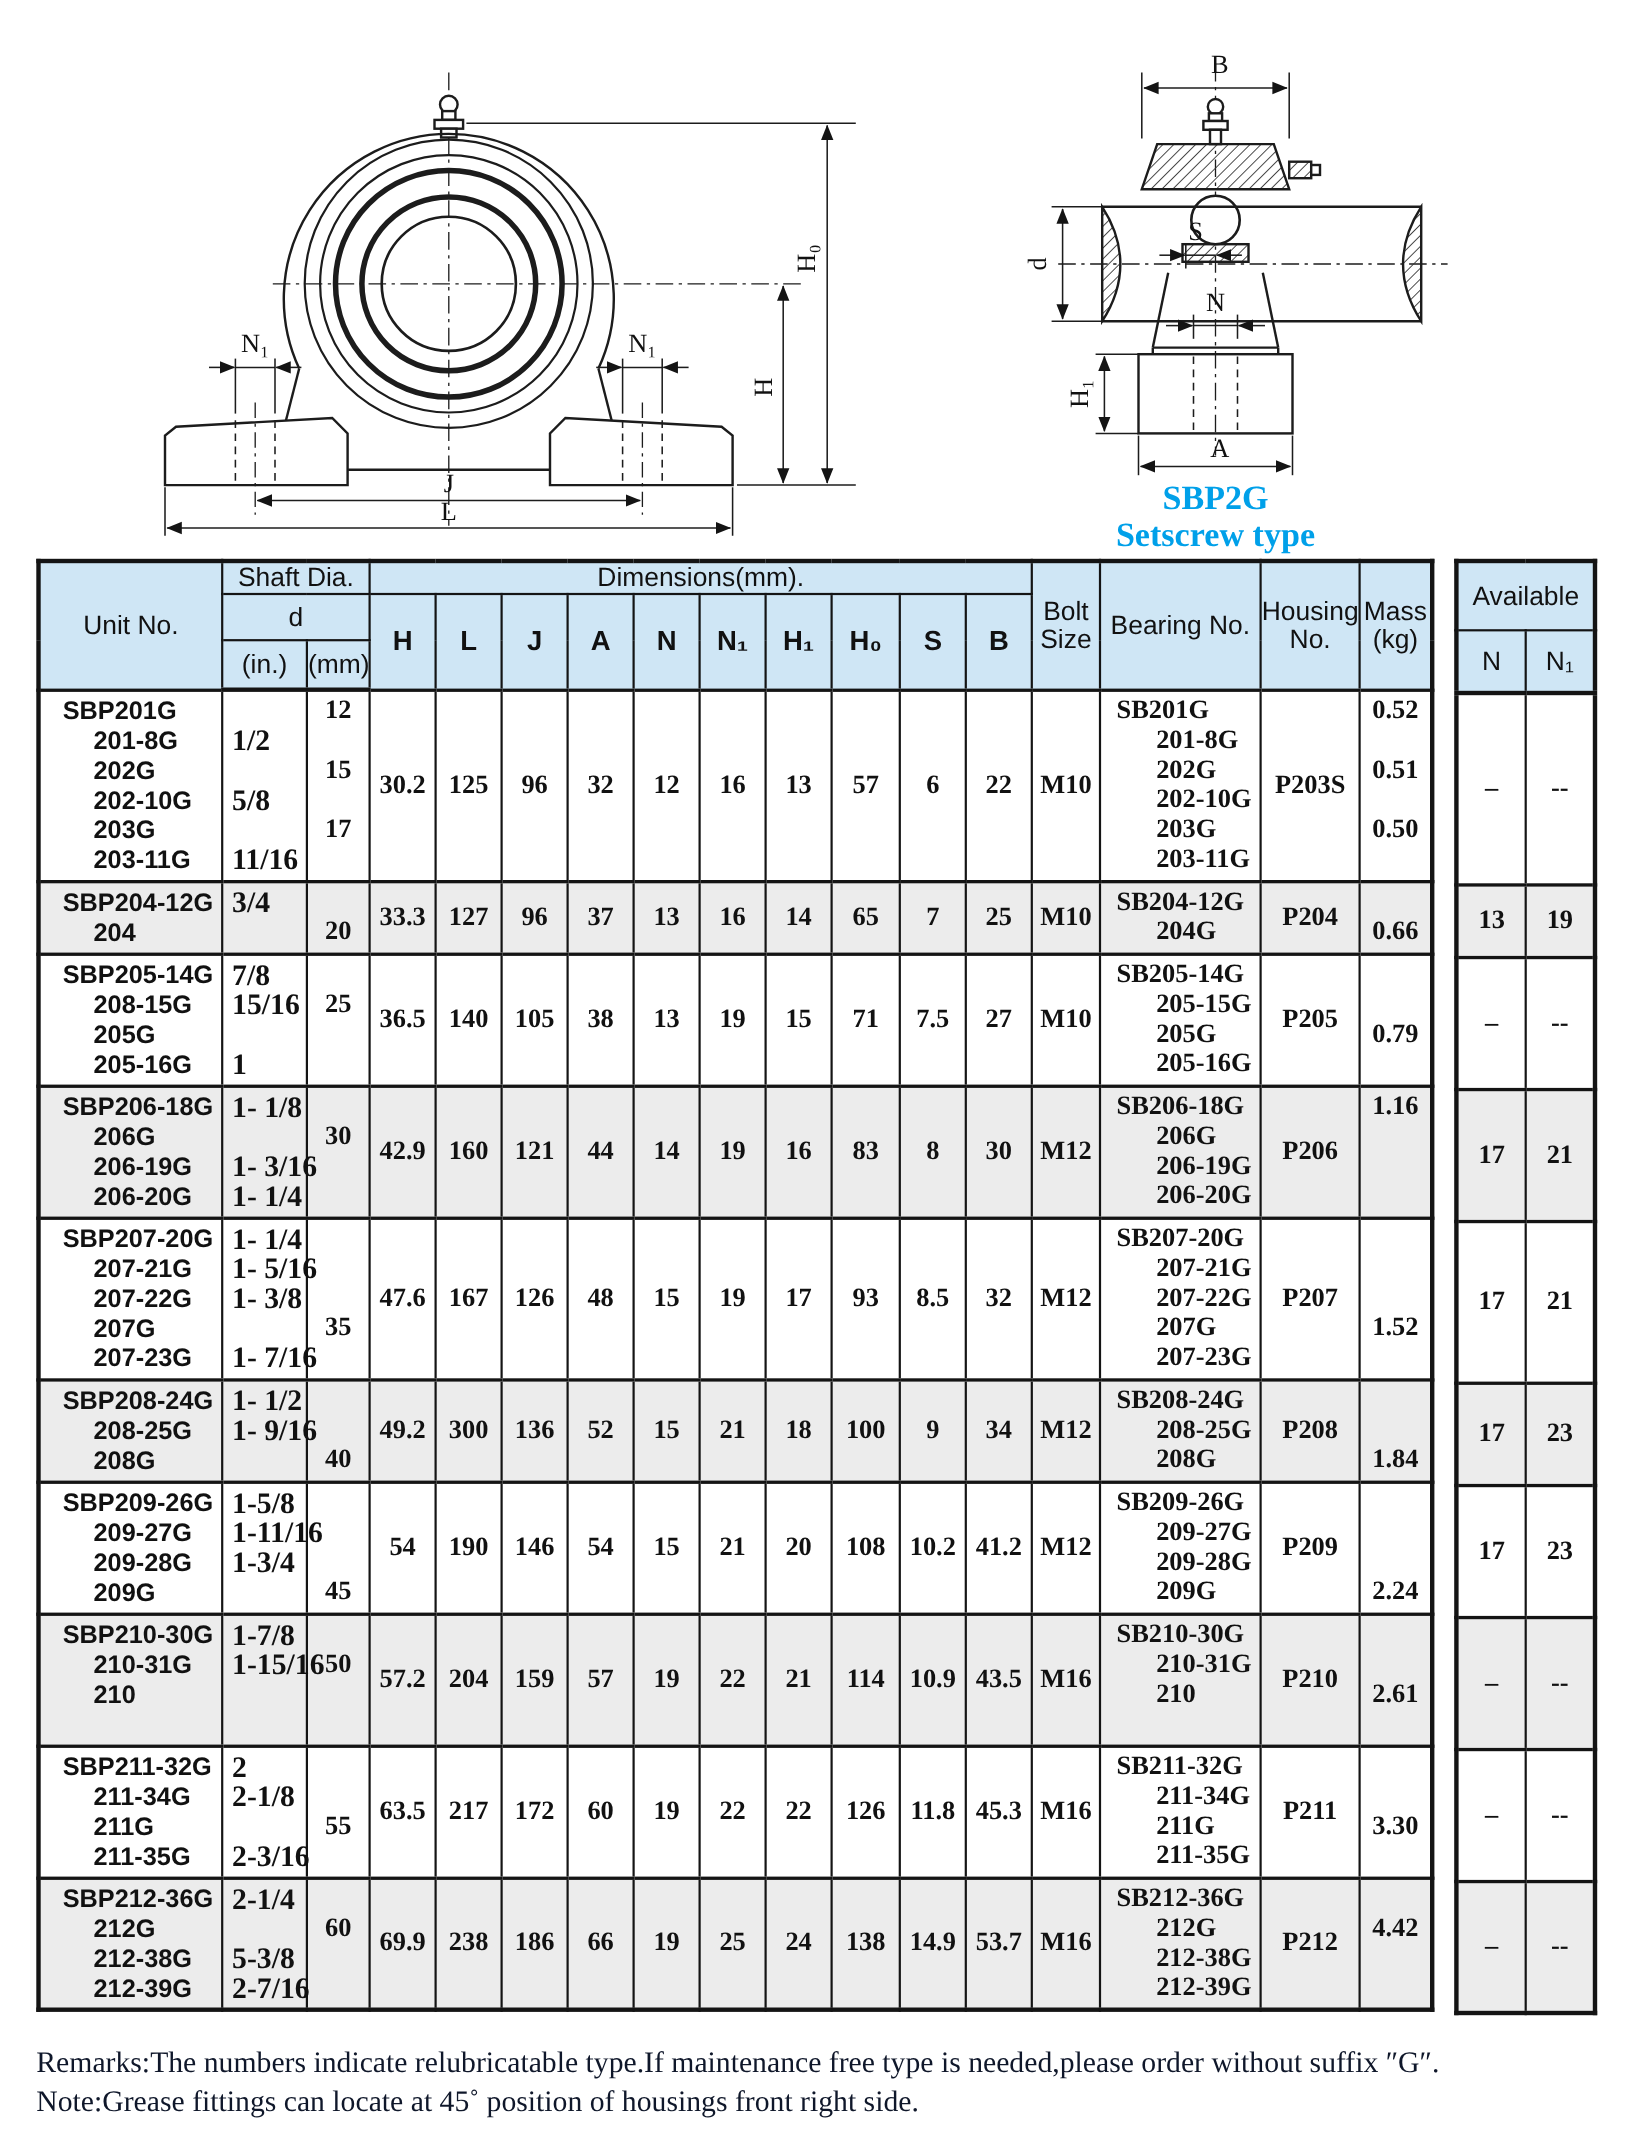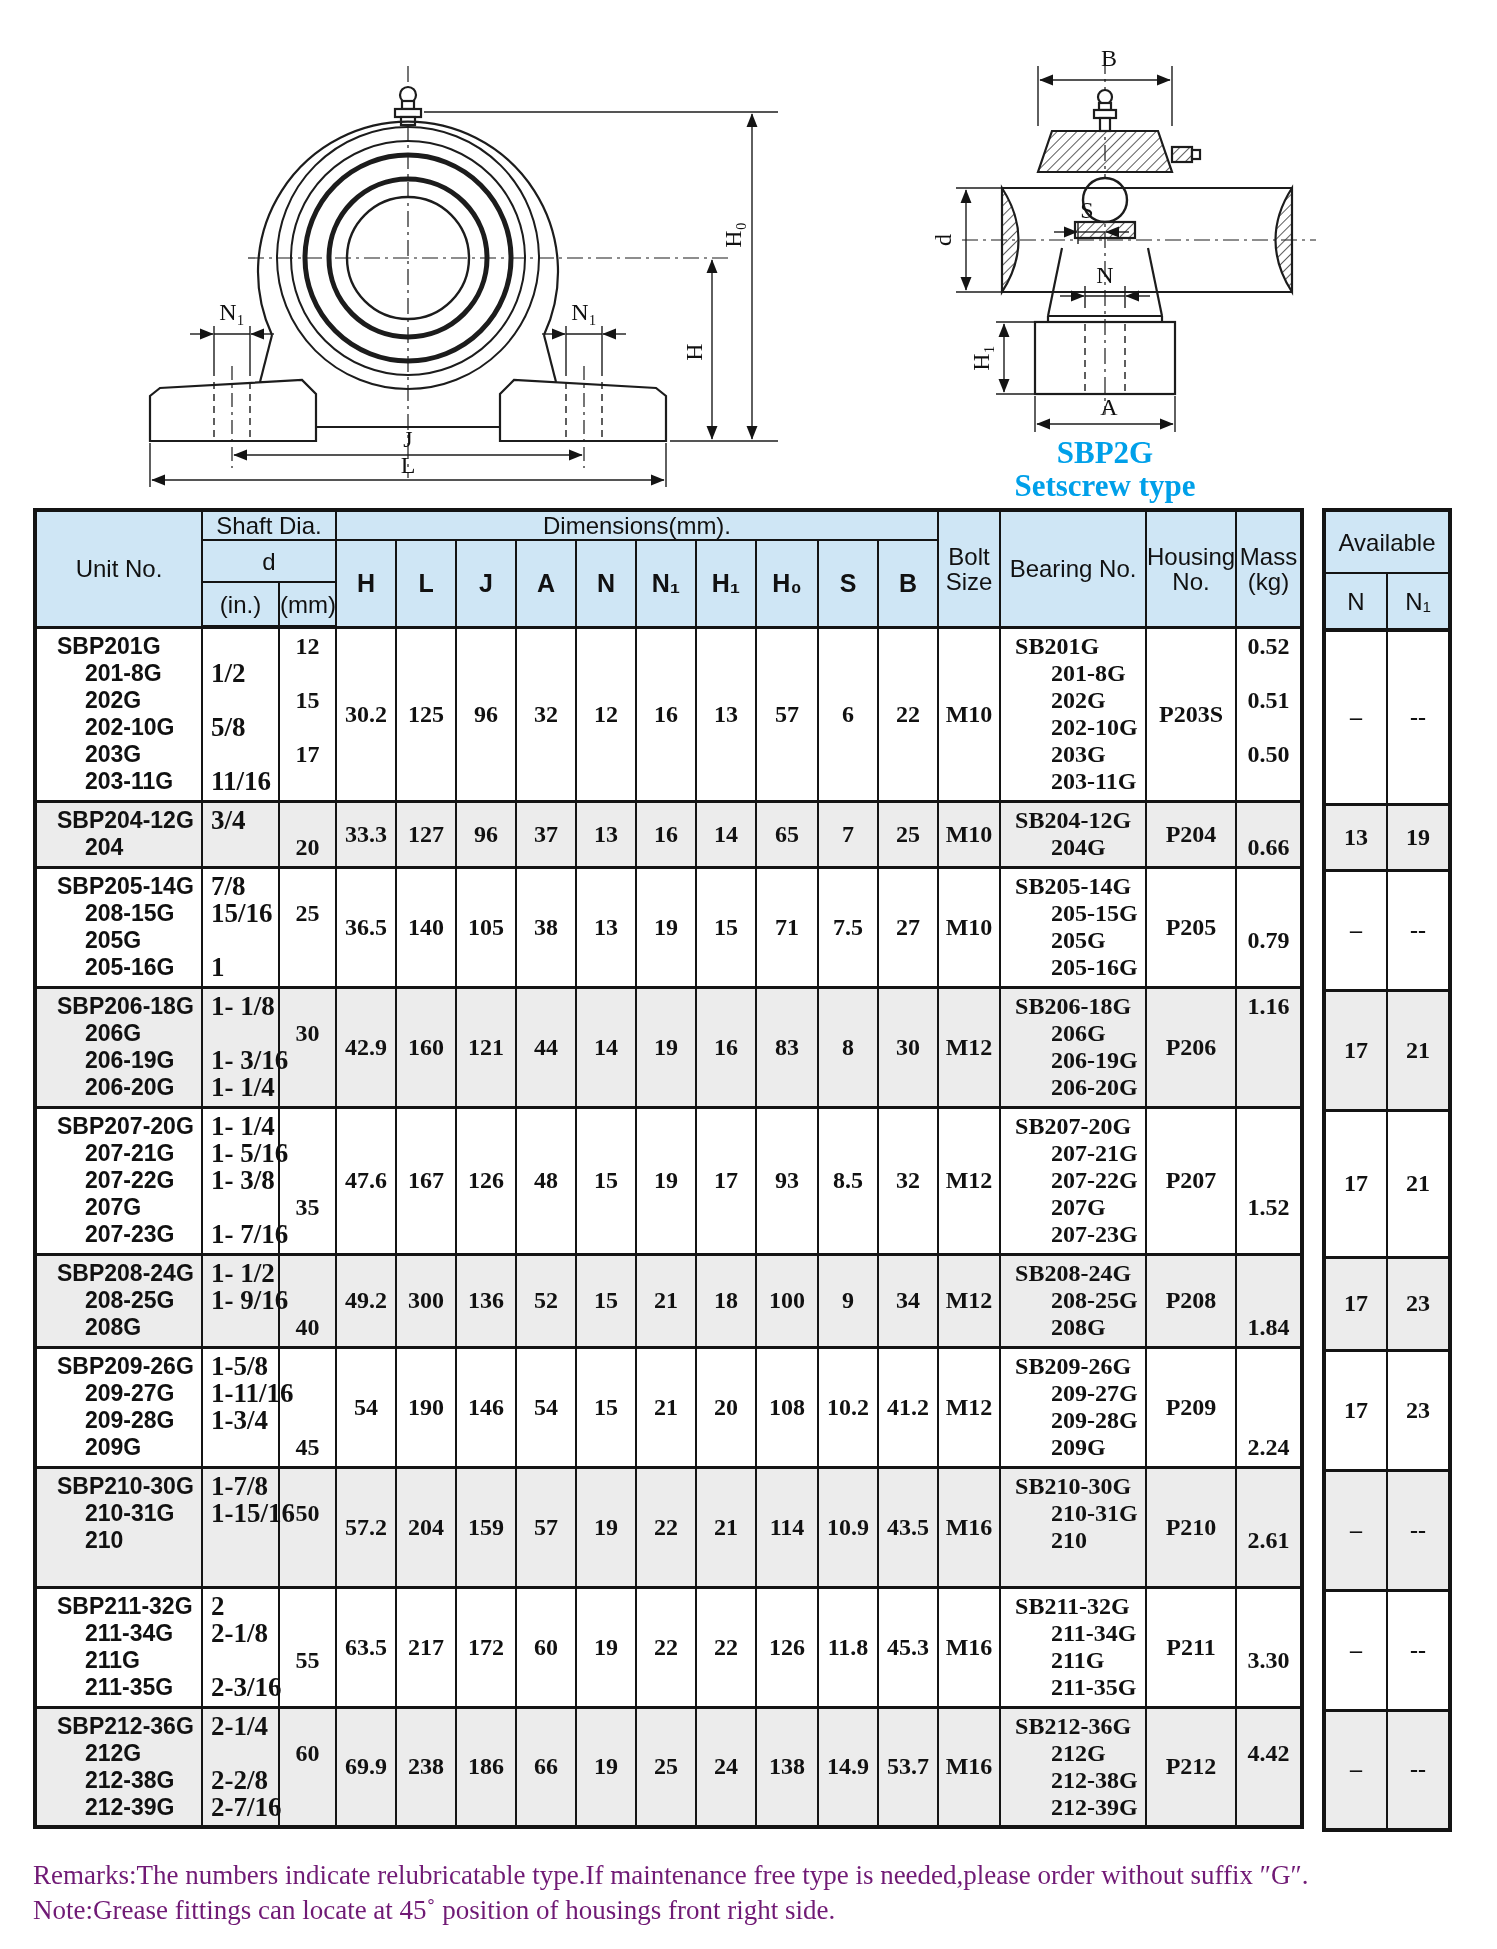--- a/index.html
+++ b/index.html
@@ -23,21 +23,21 @@
   td.unit{font-family:"Liberation Sans",sans-serif;font-size:23px;text-align:left;}
   td.unit .ln{padding-left:48px;}
   td.unit .ln.first{padding-left:20px;}
   td.din{text-align:left;font-size:27px;}
   td.din .ln{padding-left:8px;}
   td.bearing{text-align:left;}
   td.bearing .ln{padding-left:50px;}
   td.bearing .ln.first{padding-left:14px;}
   
   .remarks{position:absolute;left:33px;top:1858px;width:1440px;
-           font-family:"Liberation Serif",serif;font-size:27px;line-height:35px;color:#701a75;}
+           font-family:"Liberation Serif",serif;font-size:27px;line-height:35px;color:#0f172a;}
   .remarks p{margin:0;}
 </style>
 </head>
 <body>
 
 <div class="page">
 
   <div class="drawing-area">
   <svg width="1497" height="505" viewBox="0 0 1497 505" xmlns="http://www.w3.org/2000/svg">
     <defs>
@@ -664,21 +664,21 @@
           <tr class="shade" style="height: 120px;">
             <td class="unit">
               <div class="ln first">SBP212-36G</div>
               <div class="ln">212G</div>
               <div class="ln">212-38G</div>
               <div class="ln">212-39G</div>
             </td>
             <td class="din">
               <div class="ln">2-1/4</div>
               <div class="ln">&nbsp;</div>
-              <div class="ln">2-2/8</div>
+              <div class="ln">5-3/8</div>
               <div class="ln">2-7/16</div>
             </td>
             <td class="dmm">
               <div class="ln">&nbsp;</div>
               <div class="ln">60</div>
               <div class="ln">&nbsp;</div>
               <div class="ln">&nbsp;</div>
             </td>
             <td class="dim">69.9</td>
             <td class="dim">238</td>

